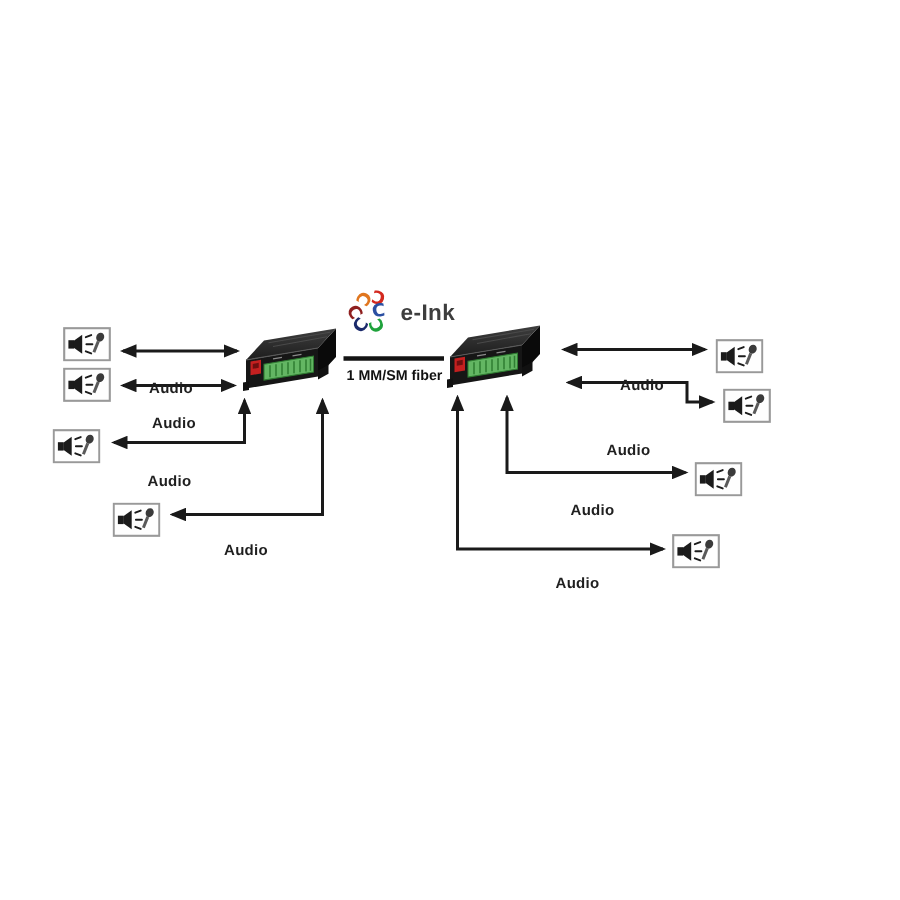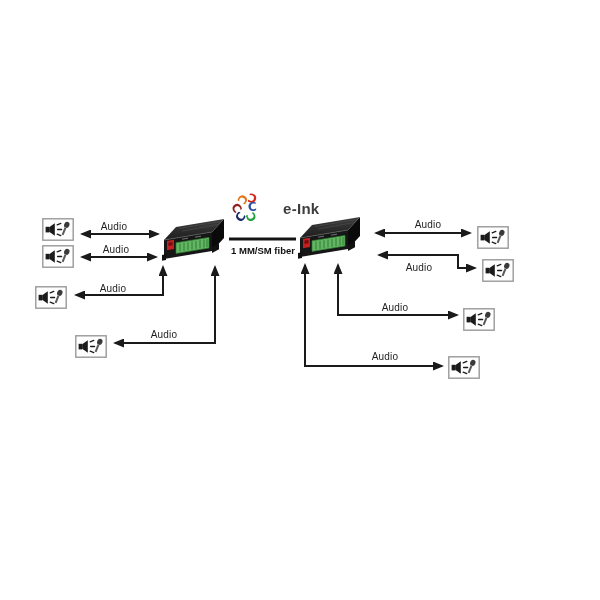--- a/index.html
+++ b/index.html
@@ -3,21 +3,21 @@
 <meta charset="utf-8">
 <style>
   html,body { margin:0; padding:0; background:#ffffff; }
   .canvas {
     position:relative; width:600px; height:600px; background:#ffffff;
     font-family:"Liberation Sans", sans-serif; overflow:hidden;
   }
   .wires { position:absolute; left:0; top:0; width:600px; height:600px; }
   .audio-label {
     position:absolute; transform:translateX(-50%);
-    font-size:10px; font-weight:normal; color:#1f1f1f; letter-spacing:.2px; white-space:nowrap;
+    font-size:10px; font-weight:bold; color:#1f1f1f; letter-spacing:.2px; white-space:nowrap;margin-top:33px;
   }
   .fiber-label {
     position:absolute; transform:translateX(-50%);
     font-size:9.5px; font-weight:bold; color:#111; white-space:nowrap;text-align:right;
   }
   .endpoint { position:absolute; width:32px; height:23px; }
   .endpoint svg { display:block; width:32px; height:23px; }
   .device { position:absolute; width:66px; height:52px; }
   .device svg { display:block; width:66px; height:52px; }
   .logo { position:absolute; left:232px; top:193px; height:30px; display:flex; align-items:center; }
@@ -27,21 +27,21 @@
     font-weight:900; font-size:12px; line-height:1; display:inline-block;
   }
   .pinwheel span::before { content:"C"; }
   .c1 { left:6px;  top:0px;  color:#e0761f; transform:rotate(120deg); }
   .c2 { left:16px; top:-1px; color:#d3281e; transform:rotate(195deg); }
   .c3 { left:0px;  top:9px;  color:#8f1f1f; transform:rotate(60deg); }
   .c4 { left:16px; top:8px;  color:#2a4fa2; transform:rotate(-5deg); }
   .c5 { left:4px;  top:18px; color:#1b2a6b; transform:rotate(-55deg); }
   .c6 { left:15px; top:18px; color:#1fa23c; transform:rotate(-115deg); }
   .brandname {
-    font-size:15px; font-weight:bold; color:#3d3d3d; margin-left:23px; letter-spacing:.3px;
+    font-size:15px; font-weight:bold; color:#3d3d3d; margin-left:7px; letter-spacing:.3px;
   }
 </style>
 </head>
 <body>
 
 <svg width="0" height="0" style="position:absolute" aria-hidden="true">
   <defs>
     <linearGradient id="topg" x1="0" y1="0" x2="0" y2="1">
       <stop offset="0" stop-color="#3e3e3e"></stop>
         <stop offset="1" stop-color="#1d1d1d"></stop>

